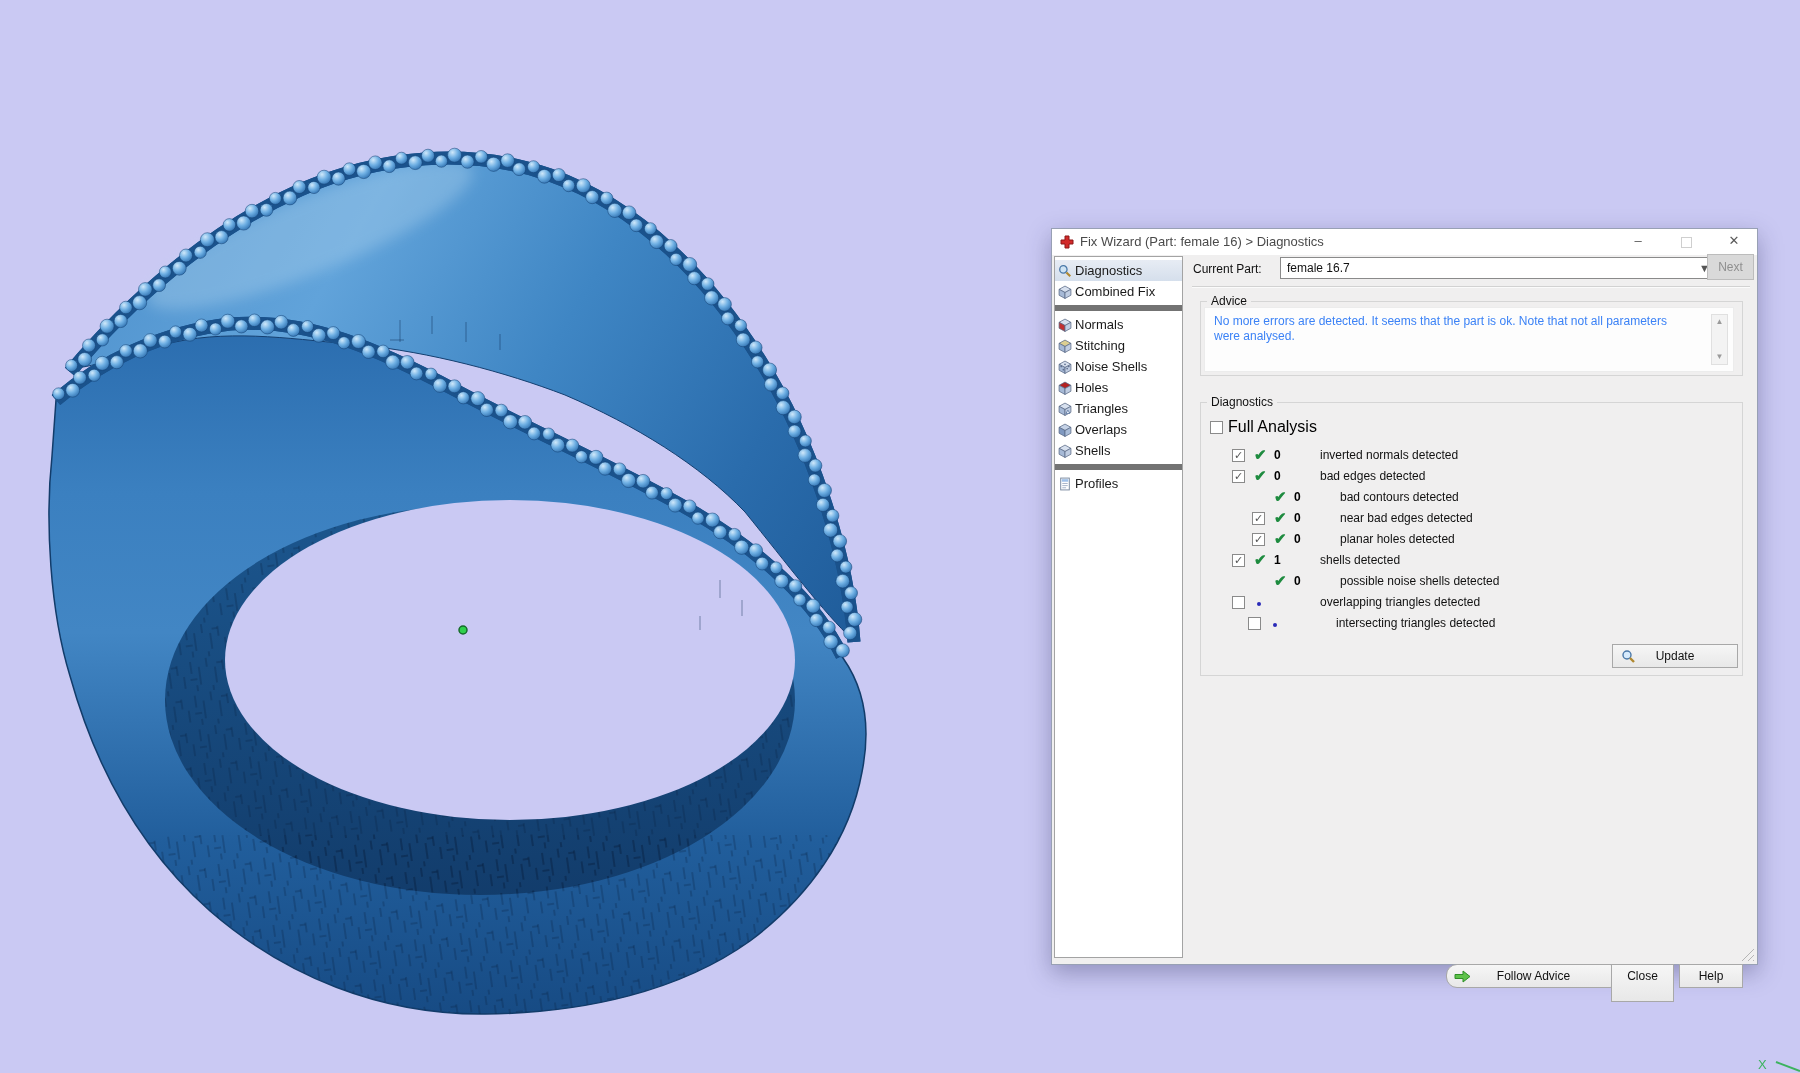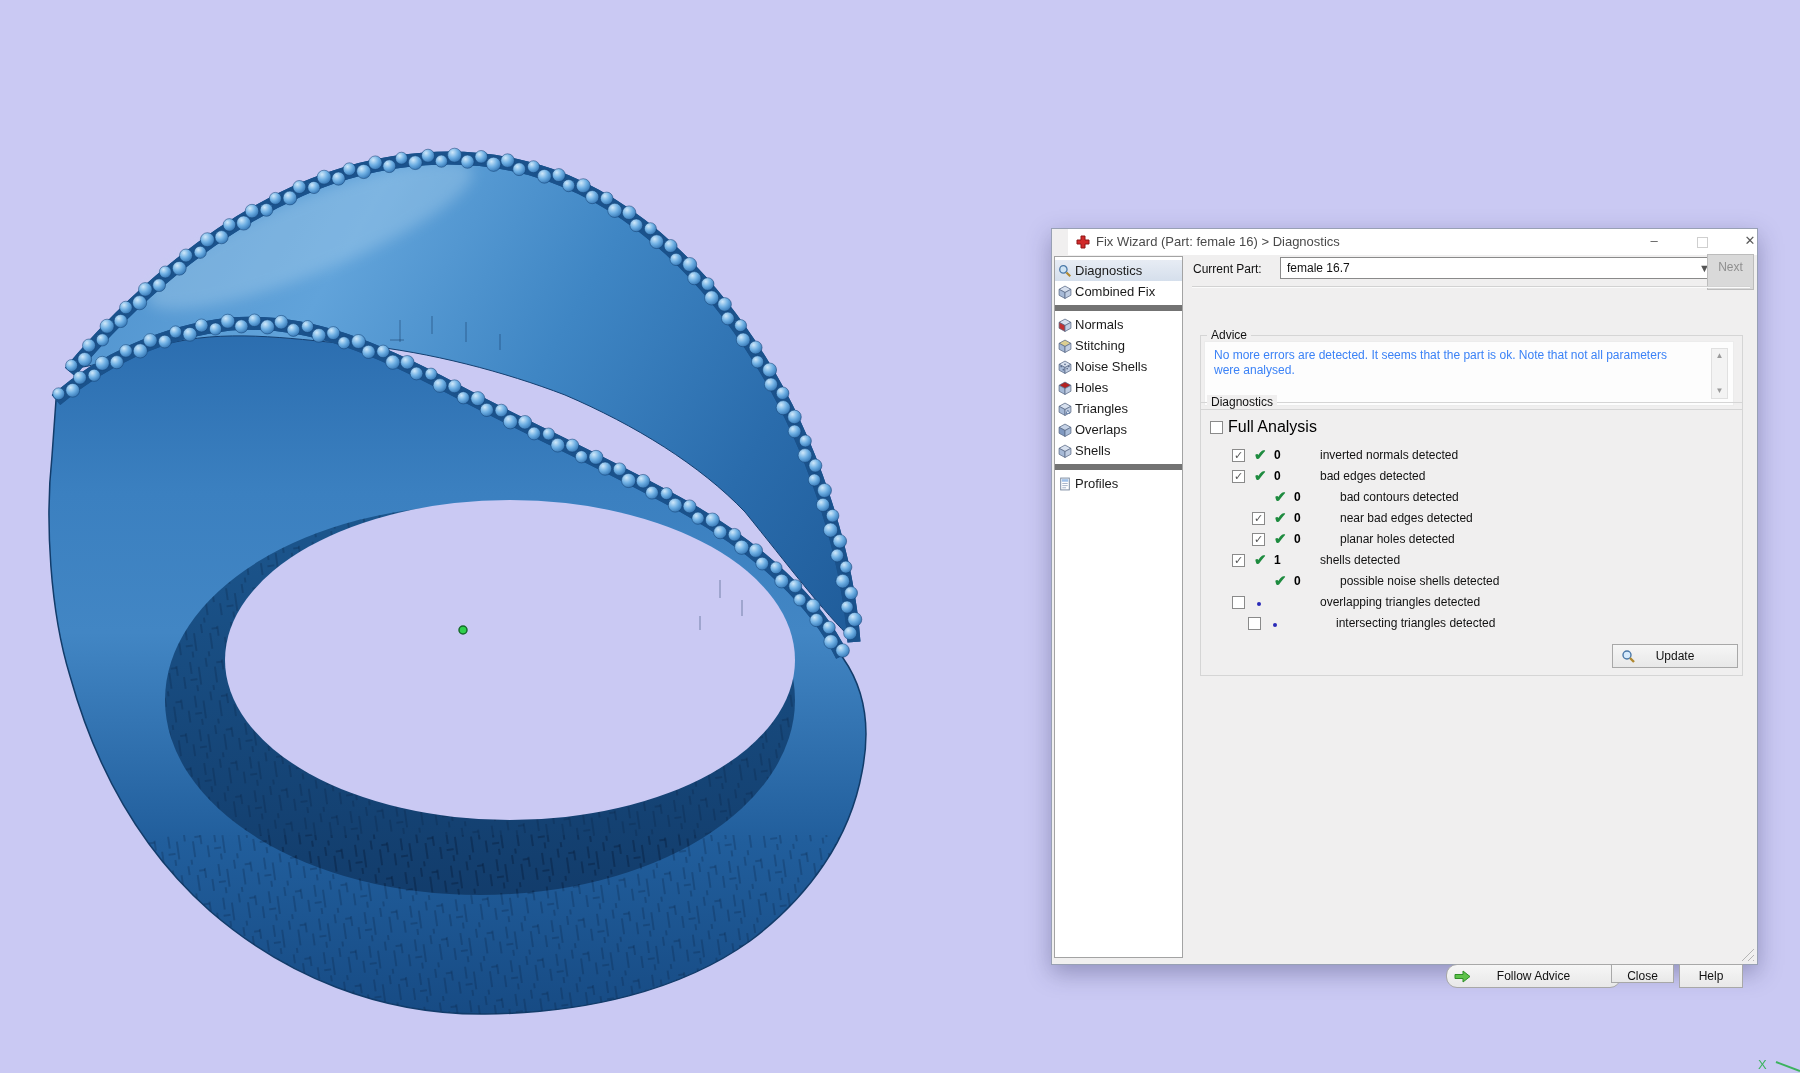--- a/index.html
+++ b/index.html
@@ -5,21 +5,21 @@
   html,body{margin:0;padding:0;background:#9a9ac8;}
   #stage{position:relative;width:1800px;height:1073px;overflow:hidden;
          background:#cac9f3;font-family:"Liberation Sans",sans-serif;
          -webkit-font-smoothing:antialiased;}
   #viewport-svg{position:absolute;left:0;top:0;}
 
   
   #dialog{position:absolute;left:1051px;top:228px;width:707px;height:737px;
           background:#f0efef;border:1px solid #98a0b4;
           box-shadow:0 8px 22px rgba(40,40,90,.35);box-sizing:border-box;font-size:12px;color:#000;}
-  #titlebar{position:absolute;left:16px;top:0;right:0;height:26px;background:#ffffff;border-bottom:1px solid #e6e6e6;}
+  #titlebar{position:absolute;left:0;top:0;right:0;height:26px;background:#ffffff;border-bottom:1px solid #e6e6e6;}
   #title-icon{position:absolute;left:8px;top:6px;width:14px;height:14px;}
   #title-text{position:absolute;left:28px;top:0;line-height:26px;font-size:13px;color:#4a4a4a;white-space:nowrap;}
   .winctl{position:absolute;top:0;width:32px;height:26px;text-align:center;line-height:24px;color:#5a5a5a;font-size:13px;cursor:default;}
   #btn-min{left:570px;}
   #btn-max{left:618px;}
   #btn-close{left:666px;}
   #max-glyph{display:inline-block;width:9px;height:9px;border:1px solid #cfcfcf;margin-top:8px;}
 
   #dlg-body{position:absolute;left:0;top:26px;right:0;bottom:0;background:#f0efef;}
 
@@ -30,28 +30,28 @@
   .sb-group + .sb-group{border-top:6px solid #737373;}
   .sb-item{display:flex;align-items:center;height:21px;padding-left:3px;font-size:13px;color:#1a1a1a;white-space:nowrap;cursor:default;}
   .sb-item.selected{background:linear-gradient(#e7ecf4,#d5dfec);}
   .sb-ico{width:14px;height:14px;margin-right:3px;flex:0 0 14px;}
 
   
   #cp-label{position:absolute;left:141px;top:7px;font-size:12px;color:#111;}
   #combo{position:absolute;left:228px;top:2px;width:437px;height:22px;background:#fff;border:1px solid #8a8a8a;
          box-sizing:border-box;line-height:20px;padding-left:6px;font-size:12px;color:#111;}
   #combo .chev{position:absolute;right:6px;top:0;line-height:20px;color:#555;font-size:11px;}
-  #next-btn{position:absolute;left:655px;top:-1px;width:47px;height:36px;background:#d9d9d9;border:1px solid #bcbcbc;
+  #next-btn{position:absolute;left:655px;top:-1px;width:47px;height:26px;background:#d9d9d9;border:1px solid #bcbcbc;
             box-sizing:border-box;text-align:center;line-height:24px;color:#8f8f8f;font-size:12px;}
   #groove{position:absolute;left:140px;top:31px;right:7px;height:0;border-top:1px solid #d2d2d2;border-bottom:1px solid #fbfbfb;}
 
   
   .groupbox{position:absolute;border:1px solid #d5d5d5;box-sizing:border-box;}
   .groupbox .gb-label{position:absolute;left:6px;top:-8px;background:#f0efef;padding:0 4px;font-size:12px;color:#111;line-height:14px;}
-  #advice-group{left:148px;top:80px;width:543px;height:75px;}
+  #advice-group{left:148px;top:46px;width:543px;height:75px;}
   #advice-box{position:absolute;left:3px;top:5px;right:8px;bottom:3px;background:#fdfdfd;border:1px solid #ececec;}
   #advice-text{margin:6px 32px 0 9px;font-size:12px;line-height:15px;color:#3b82f6;max-width:470px;}
   #advice-scroll{position:absolute;right:5px;top:6px;bottom:6px;width:17px;background:#f3f3f3;border:1px solid #e0e0e0;box-sizing:border-box;}
   .scr-arrow{position:absolute;left:0;right:0;height:14px;text-align:center;font-size:8px;color:#9a9a9a;line-height:14px;}
   .scr-up{top:0;} .scr-down{bottom:0;}
 
   #diag-group{left:148px;top:147px;width:543px;height:274px;}
 
   .cb{display:inline-block;width:13px;height:13px;background:#fff;border:1px solid #8a8a8a;box-sizing:border-box;
       font-size:11px;line-height:11px;text-align:center;color:#555;vertical-align:middle;}
@@ -66,21 +66,21 @@
   .chk{color:#1e8b3f;font-weight:bold;font-size:15px;line-height:15px;}
   .dot{display:inline-block;width:4px;height:4px;border-radius:50%;background:#2a2ab8;margin-left:3px;}
 
   .push-btn{position:absolute;background:linear-gradient(#f6f6f6,#e8e8e8);border:1px solid #a8a8a8;box-sizing:border-box;
             text-align:center;font-size:12px;color:#111;cursor:default;}
   #update-btn{left:411px;top:241px;width:126px;height:24px;line-height:22px;}
   #update-btn svg{position:absolute;left:8px;top:4px;}
 
   #follow-btn{left:394px;top:709px;width:175px;height:24px;line-height:22px;border-radius:11px;}
   #follow-btn svg{position:absolute;left:7px;top:5px;}
-  #close-btn{left:559px;top:709px;width:63px;height:19px;line-height:22px;}
+  #close-btn{left:559px;top:709px;width:63px;height:38px;line-height:22px;}
   #help-btn{left:627px;top:709px;width:64px;height:24px;line-height:22px;}
 
   #grip{position:absolute;right:3px;bottom:3px;width:14px;height:14px;
         background:repeating-linear-gradient(135deg,transparent 0 3px,#b5b5b5 3px 4px);
         clip-path:polygon(100% 0,100% 100%,0 100%);}
 </style>
 </head>
 <body>
 
 <div id="stage">

